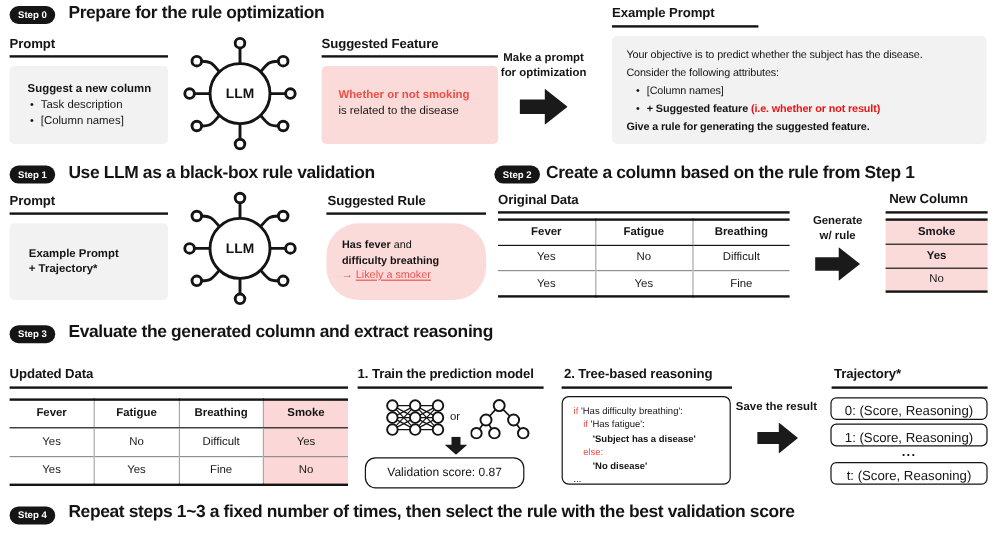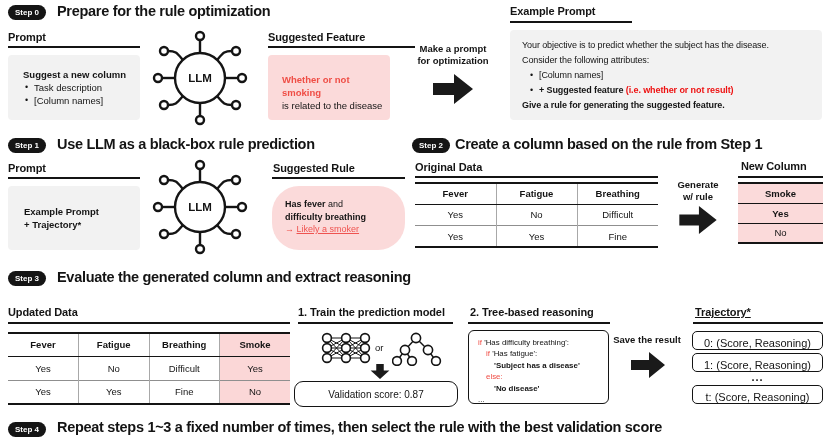--- a/index.html
+++ b/index.html
@@ -89,21 +89,21 @@
         <circle cx="17" cy="22" r="4"></circle>
           <circle cx="89" cy="22" r="4"></circle>
         <circle cx="17" cy="76" r="4"></circle>
           <circle cx="89" cy="76" r="4"></circle>
       </g>
       <text x="53" y="53" text-anchor="middle" font-size="11.5" font-weight="bold" fill="#141414">LLM</text>
     </svg>
 
     <div class="abs h2" style="left:268px;top:31px;">Suggested Feature</div>
     <div class="abs hrule" style="left:268px;top:46px;width:147px;"></div>
-    <div class="abs box pink body95" style="left:268px;top:55px;width:122px;height:65px;padding:18px 5px 0 14px;">
+    <div class="abs box pink body95" style="left:268px;top:55px;width:147px;height:65px;padding:18px 5px 0 14px;">
       <div class="b redsoft">Whether or not smoking</div>
       <div>is related to the disease</div>
     </div>
 
     <div class="abs cap" style="left:398px;top:43px;width:110px;">
       <div>Make a prompt</div>
       <div>for optimization</div>
     </div>
     <svg class="abs" style="left:433px;top:74px;" width="40" height="30" viewBox="0 0 40 30">
       <polygon points="0,9 21,9 21,0 40,15 21,30 21,21 0,21" fill="#1a1a1a"></polygon>
@@ -117,21 +117,21 @@
       <ul class="bullets" style="padding-left:6px;">
         <li>[Column names]</li>
         <li><span class="b">+ Suggested feature</span><span class="b redbright"> (i.e. whether or not result)</span></li>
       </ul>
       <div class="b">Give a rule for generating the suggested feature.</div>
     </div>
   </section>
 
   <section>
     <span class="abs badge" style="left:8px;top:138px;">Step 1</span>
-    <div class="abs stitle" style="left:57px;top:136px;">Use LLM as a black-box rule prediction</div>
+    <div class="abs stitle" style="left:57px;top:136px;">Use LLM as a black-box rule validation</div>
 
     <div class="abs h2" style="left:8px;top:162px;">Prompt</div>
     <div class="abs hrule" style="left:8px;top:177px;width:132px;"></div>
     <div class="abs box gray body95" style="left:8px;top:186px;width:132px;height:64px;padding:19px 6px 0 16px;">
       <div class="b">Example Prompt</div>
       <div class="b">+ Trajectory*</div>
     </div>
 
     <svg class="abs" style="left:147px;top:158px;" width="106" height="98" viewBox="0 0 106 98">
       <g stroke="#141414" stroke-width="2.4" fill="none">
@@ -301,41 +301,41 @@
           <circle cx="13" cy="18" r="4.6"></circle>
           <circle cx="36" cy="18" r="4.6"></circle>
         <circle cx="5" cy="29" r="4.4"></circle>
           <circle cx="20" cy="29" r="4.4"></circle>
           <circle cx="44" cy="29" r="4.4"></circle>
       </g>
     </svg>
     <svg class="abs" style="left:370px;top:364px;" width="20" height="15" viewBox="0 0 20 16">
       <polygon points="6,0 14,0 14,7 20,7 10,16 0,7 6,7" fill="#1a1a1a"></polygon>
     </svg>
-    <div class="abs valbox" style="left:294px;top:381px;width:164px;height:26px;align-items:center;">
+    <div class="abs valbox" style="left:304px;top:381px;width:133px;height:26px;align-items:center;">
       <span>Validation score: 0.87</span>
     </div>
 
     <div class="abs h2" style="left:470px;top:306px;">2. Tree-based reasoning</div>
     <div class="abs hrule" style="left:468px;top:322px;width:142px;"></div>
     <div class="abs codebox" style="left:468px;top:330px;width:141px;height:74px;">
       <div><span class="kw">if</span><span> 'Has difficulty breathing':</span></div>
       <div class="ind1"><span class="kw">if</span><span> 'Has fatigue':</span></div>
       <div class="ind2 b">'Subject has a disease'</div>
       <div class="ind1 kw">else:</div>
       <div class="ind2 b">'No disease'</div>
       <div>...</div>
     </div>
 
     <div class="abs cap" style="left:607px;top:334px;width:80px;">Save the result</div>
     <svg class="abs" style="left:631px;top:352px;" width="34" height="26" viewBox="0 0 34 26">
       <polygon points="0,8 18,8 18,0 34,13 18,26 18,18 0,18" fill="#1a1a1a"></polygon>
     </svg>
 
-    <div class="abs h2" style="left:695px;top:306px;text-decoration:underline;">Trajectory*</div>
+    <div class="abs h2" style="left:695px;top:306px;">Trajectory*</div>
     <div class="abs hrule" style="left:693px;top:322px;width:130px;"></div>
     <div class="abs tjbox" style="left:692px;top:331px;width:131px;height:19px;">
         <span>0: (Score, Reasoning)</span>
       </div>
     <div class="abs tjbox" style="left:692px;top:353px;width:131px;height:19px;">
         <span>1: (Score, Reasoning)</span>
       </div>
     <div class="abs ellip" style="left:692px;top:371px;width:131px;">...</div>
     <div class="abs tjbox" style="left:692px;top:385px;width:131px;height:19px;">
         <span>t: (Score, Reasoning)</span>

